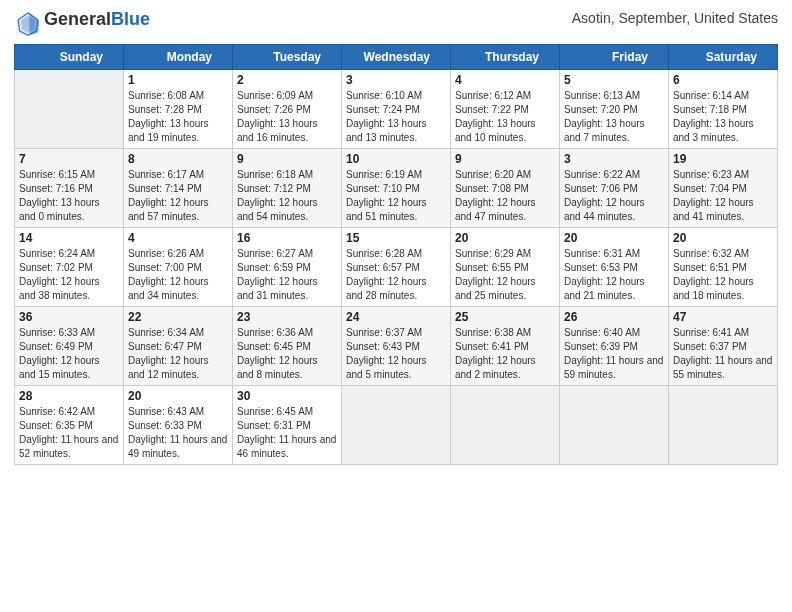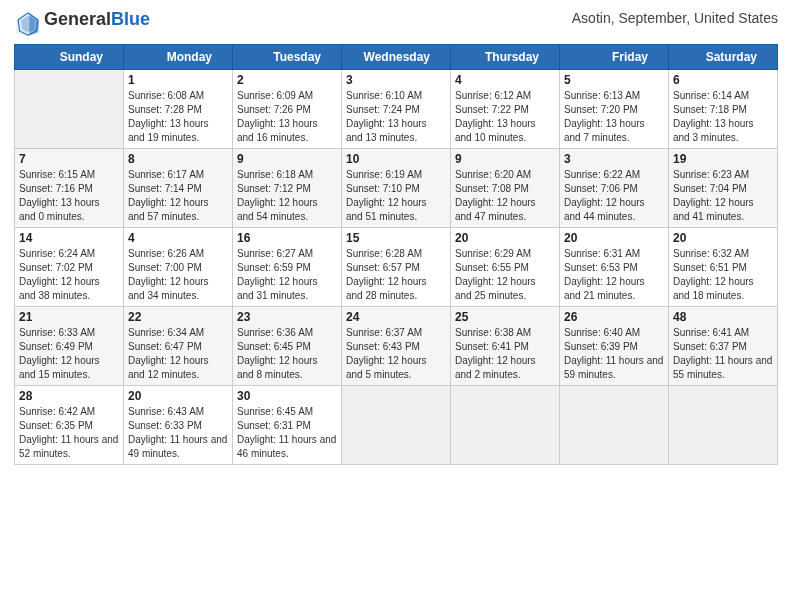--- a/index.html
+++ b/index.html
@@ -213,21 +213,21 @@
             <span class="day-num">20</span>
             <div class="day-info">Sunrise: 6:31 AM<br>Sunset: 6:53 PM<br>Daylight: 12 hours and 21 minutes.</div>
           </td>
           <td>
             <span class="day-num">20</span>
             <div class="day-info">Sunrise: 6:32 AM<br>Sunset: 6:51 PM<br>Daylight: 12 hours and 18 minutes.</div>
           </td>
         </tr>
         <tr>
           <td>
-            <span class="day-num">21</span>
+            <span class="day-num">36</span>
             <div class="day-info">Sunrise: 6:33 AM<br>Sunset: 6:49 PM<br>Daylight: 12 hours and 15 minutes.</div>
           </td>
           <td>
             <span class="day-num">22</span>
             <div class="day-info">Sunrise: 6:34 AM<br>Sunset: 6:47 PM<br>Daylight: 12 hours and 12 minutes.</div>
           </td>
           <td>
             <span class="day-num">23</span>
             <div class="day-info">Sunrise: 6:36 AM<br>Sunset: 6:45 PM<br>Daylight: 12 hours and 8 minutes.</div>
           </td>
@@ -237,21 +237,21 @@
           </td>
           <td>
             <span class="day-num">25</span>
             <div class="day-info">Sunrise: 6:38 AM<br>Sunset: 6:41 PM<br>Daylight: 12 hours and 2 minutes.</div>
           </td>
           <td>
             <span class="day-num">26</span>
             <div class="day-info">Sunrise: 6:40 AM<br>Sunset: 6:39 PM<br>Daylight: 11 hours and 59 minutes.</div>
           </td>
           <td>
-            <span class="day-num">48</span>
+            <span class="day-num">47</span>
             <div class="day-info">Sunrise: 6:41 AM<br>Sunset: 6:37 PM<br>Daylight: 11 hours and 55 minutes.</div>
           </td>
         </tr>
         <tr>
           <td>
             <span class="day-num">28</span>
             <div class="day-info">Sunrise: 6:42 AM<br>Sunset: 6:35 PM<br>Daylight: 11 hours and 52 minutes.</div>
           </td>
           <td>
             <span class="day-num">20</span>

